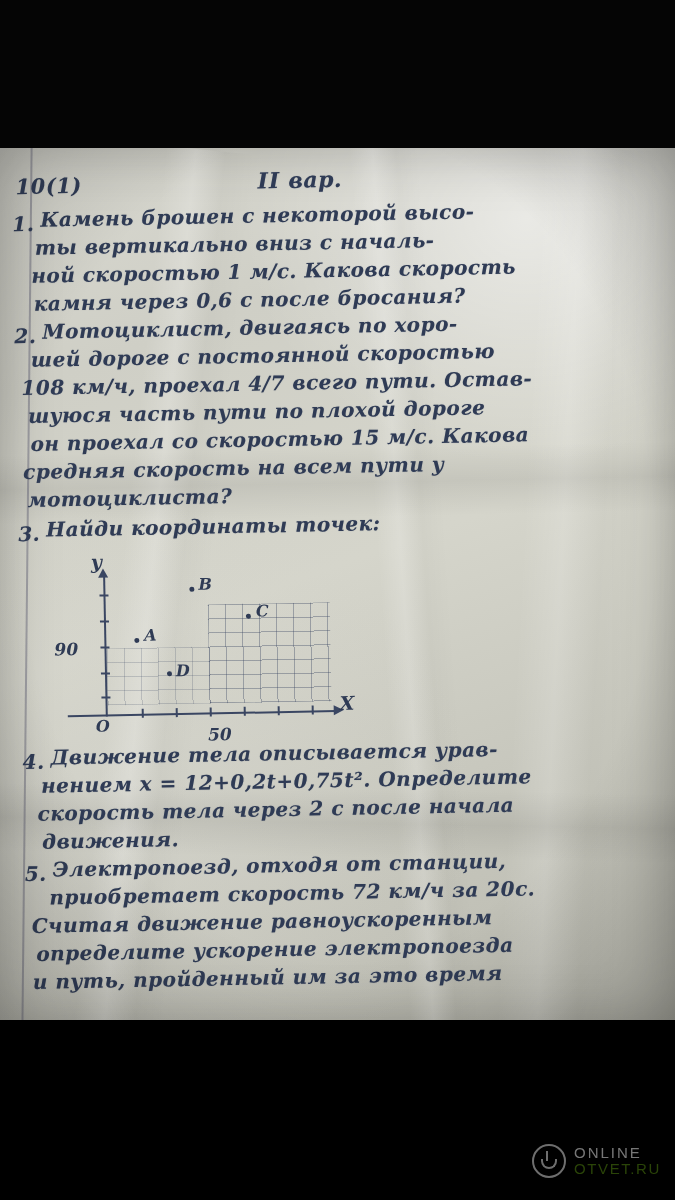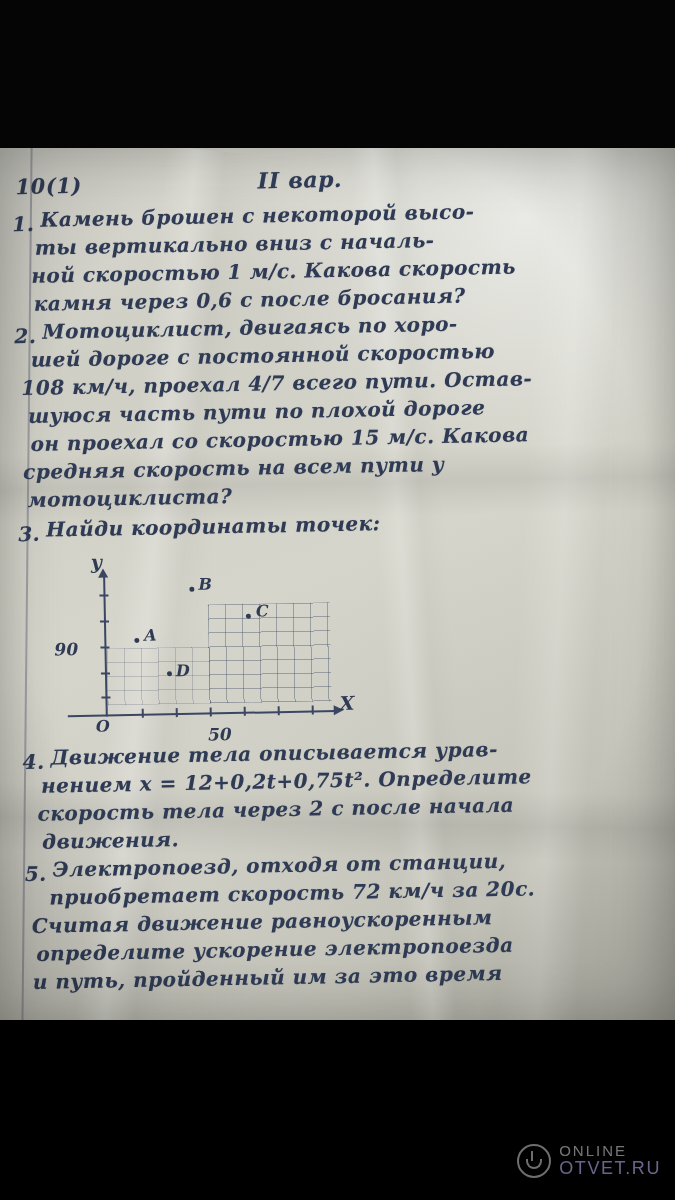--- a/index.html
+++ b/index.html
@@ -200,22 +200,22 @@
     border-radius: 0 0 8px 8px;
   }
   .wm-text { line-height: 1.05; }
   .wm-top {
     color: #d8d8d8;
     font-size: 15px;
     letter-spacing: 2px;
     font-family: "Liberation Sans", sans-serif;
   }
   .wm-bot {
-    color: #c4b5fd;
-    font-size: 18px;
+    color: #4d7c0f;
+    font-size: 15px;
     letter-spacing: 1.6px;
     font-family: "Liberation Sans", sans-serif;
   }
 </style>
 </head>
 <body>
 
 <div id="page">
 
   <div class="bar-top"></div>

